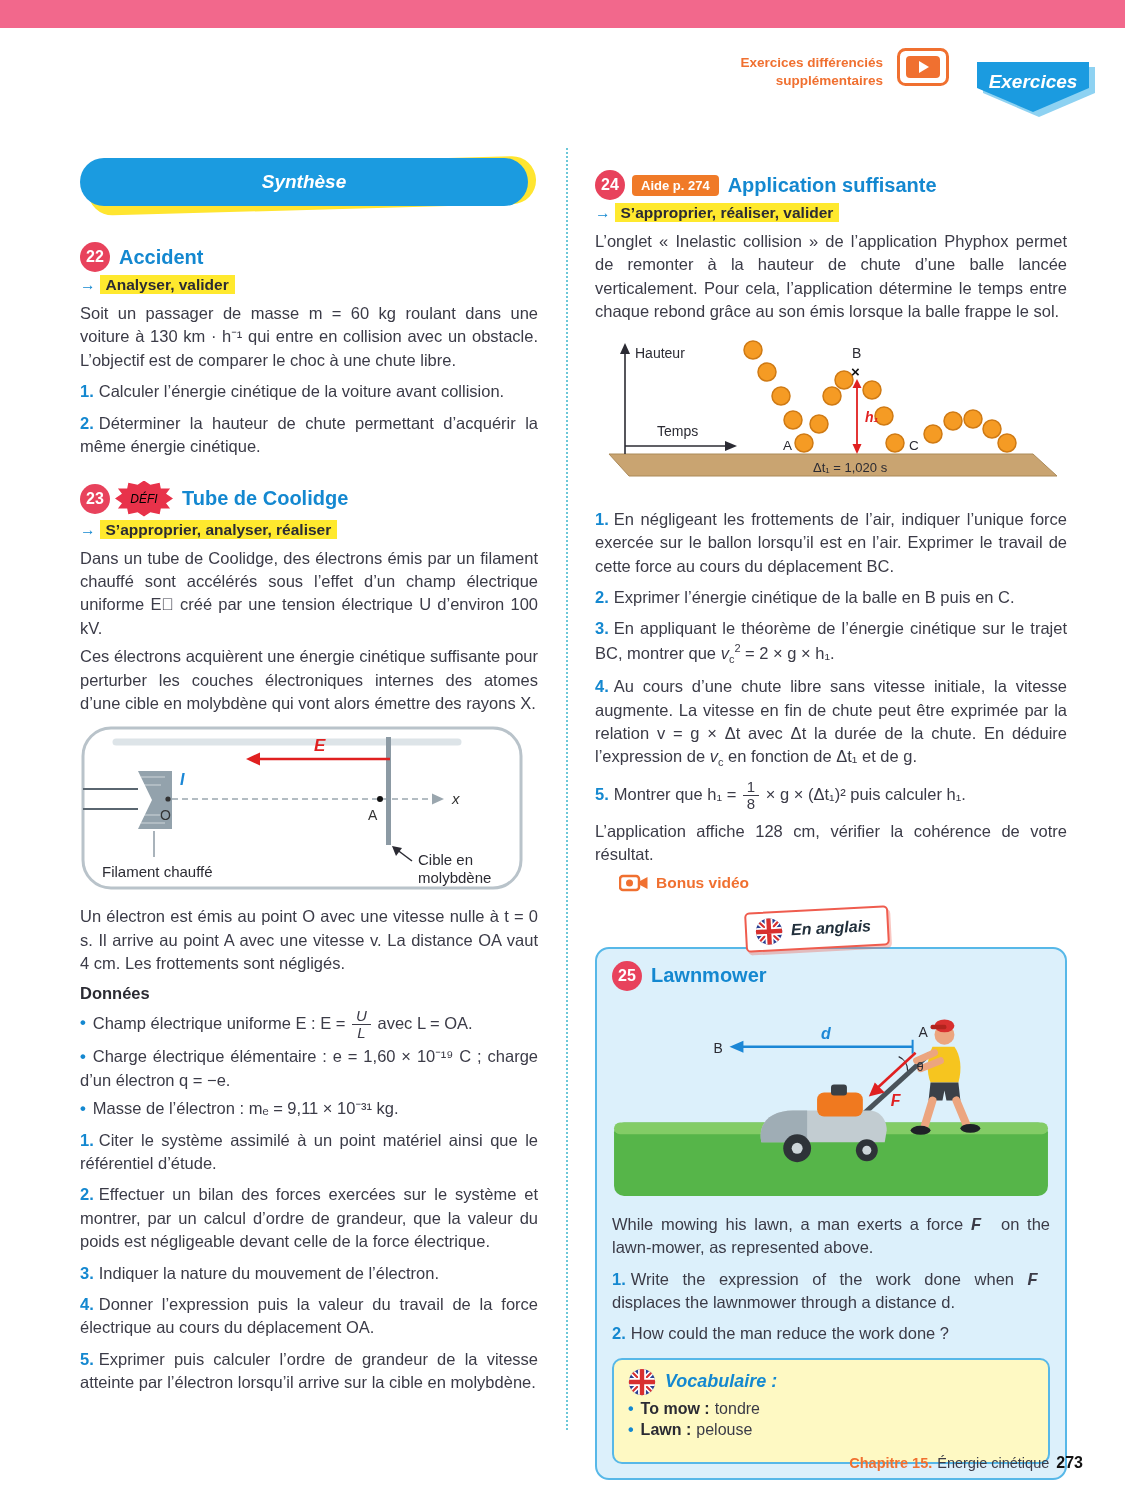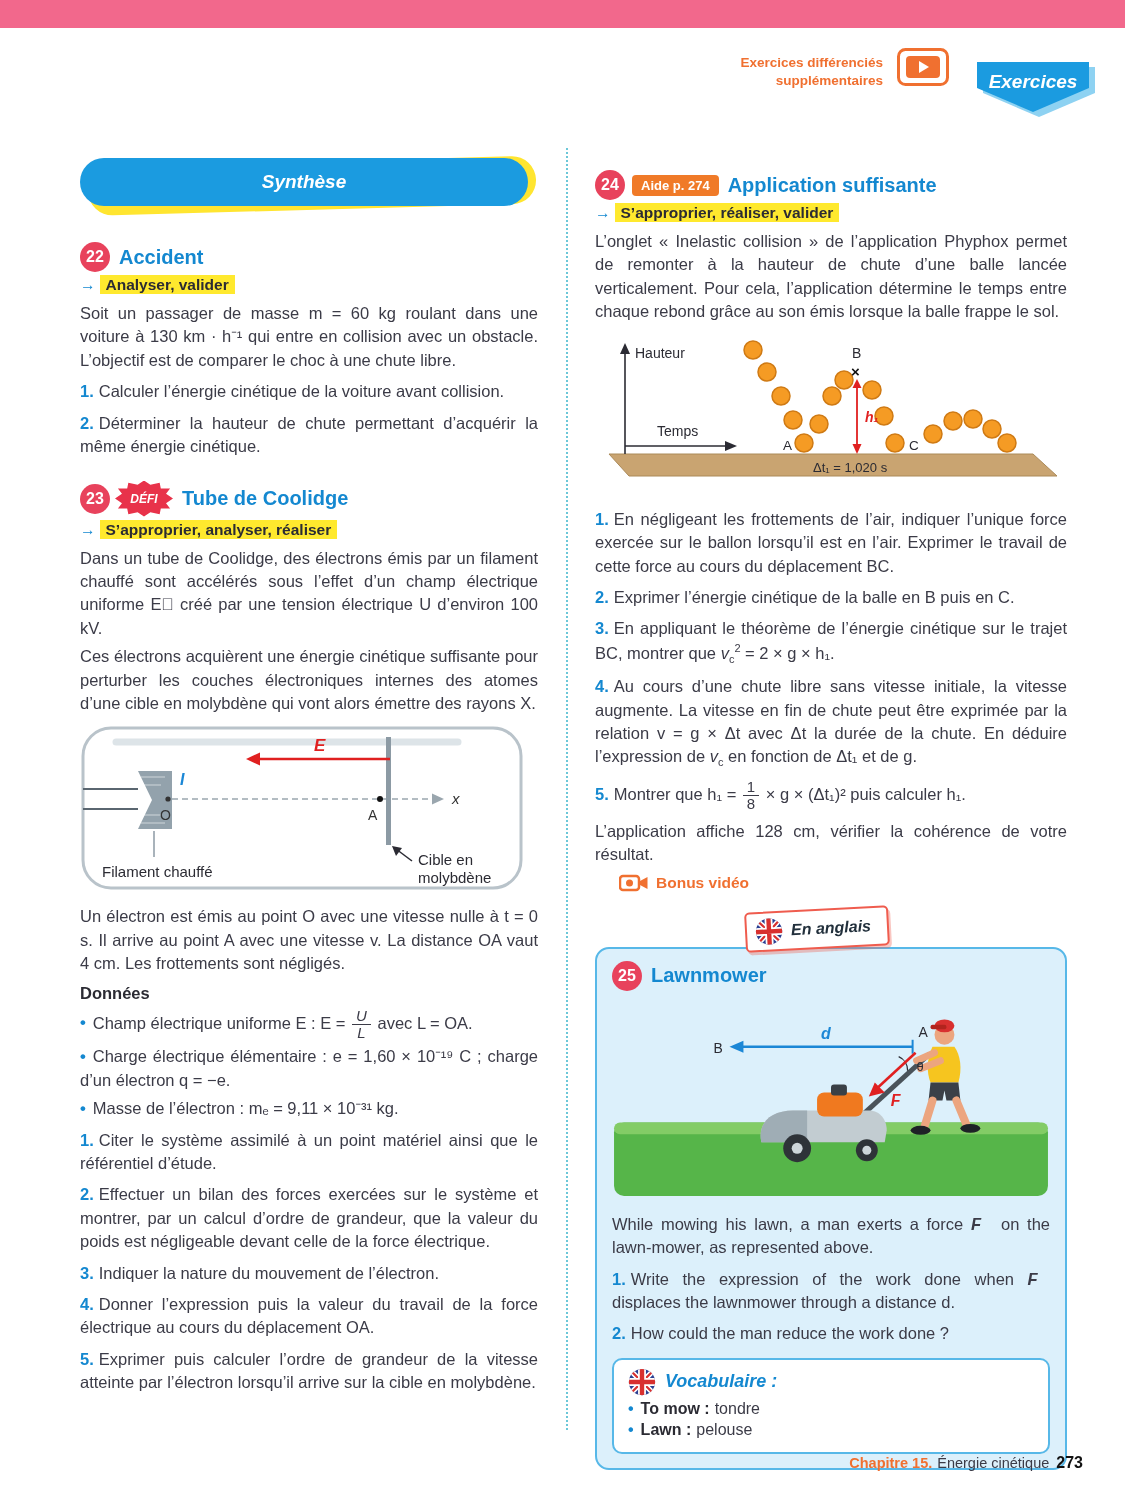--- a/index.html
+++ b/index.html
@@ -23,21 +23,21 @@
 
   
   .syn-wrap { position:relative; width:448px; height:48px; margin-bottom:36px; }
   .syn-shadow { position:absolute; inset:0; background:#ffe530; border-radius:26px; transform:rotate(-1.6deg) translate(8px,4px); }
   .syn-banner { position:absolute; inset:0; background:#1b9be0; border-radius:26px; color:#fff; font-weight:bold; font-style:italic; font-size:19px; display:flex; align-items:center; justify-content:center; }
 
   
   .exhead { display:flex; align-items:center; gap:9px; margin:22px 0 4px 0; }
   .num-circle { width:30px; height:30px; min-width:30px; border-radius:50%; background:#e8425c; color:#fff; font-weight:bold; font-size:16px; display:flex; align-items:center; justify-content:center; }
   .ex-title { color:#1488d0; font-weight:bold; font-size:20px; }
-  .defi { width:58px; height:36px; margin-left:-4px; background:#e8324a; color:#ffffff; font-weight:bold; font-style:italic; font-size:12px; display:flex; align-items:center; justify-content:center;
+  .defi { width:58px; height:36px; margin-left:-4px; background:#e8324a; color:#000000; font-weight:normal; font-style:italic; font-size:12px; display:flex; align-items:center; justify-content:center;
     clip-path:polygon(50% 0%,61% 12%,77% 6%,79% 22%,95% 22%,88% 37%,100% 50%,88% 63%,95% 78%,79% 78%,77% 94%,61% 88%,50% 100%,39% 88%,23% 94%,21% 78%,5% 78%,12% 63%,0% 50%,12% 37%,5% 22%,21% 22%,23% 6%,39% 12%); }
   .aide-badge { background:#f07a28; color:#fff; font-weight:bold; font-size:13px; border-radius:4px; padding:3px 9px; margin-left:-2px; }
   .skills { font-size:15.5px; margin:2px 0 8px 0; }
   .skills .arr { color:#1488d0; font-weight:bold; margin-right:4px; }
   .skills .hl { background:#ffe92e; color:#2b2b33; font-weight:bold; padding:1px 6px; }
 
   p.body { font-size:16.5px; line-height:1.42; text-align:justify; margin:5px 0; }
   p.q { font-size:16.5px; line-height:1.42; text-align:justify; margin:8px 0; }
   .qnum { color:#1488d0; font-weight:bold; margin-right:5px; }
   .bold-lbl { font-weight:bold; color:#2b2b33; font-size:16.5px; margin-top:8px; }
@@ -50,21 +50,21 @@
   .figure24 { margin:12px 0 6px 0; }
 
   .bonus { display:flex; align-items:center; gap:7px; color:#f07030; font-weight:bold; font-size:15.5px; margin-top:6px;margin-left:24px; }
   .bonus svg { width:30px; height:20px; }
 
   
   .en-anglais { position:relative; z-index:2; display:inline-flex; align-items:center; gap:8px; background:#fff; border:2px solid #ef5c4e; border-radius:5px; padding:4px 16px 4px 8px; transform:rotate(-3deg); margin:16px 0 -14px 150px; box-shadow:2px 3px 0 rgba(239,92,78,0.35); font-weight:bold; font-style:italic; font-size:16px; color:#22303c; }
   .flag { width:28px; height:28px; }
   .ex25-box { background:#dcf0fb; border:2px solid #57b8e8; border-radius:14px; padding:10px 15px 14px 15px; }
   .ex25-box .exhead { margin-top:2px; }
-  .vocab-box { background:#ffffff; border:2px solid #57b8e8; border-radius:10px; padding:8px 14px 10px 14px; margin-top:12px; }
+  .vocab-box { background:#fef9c3; border:2px solid #57b8e8; border-radius:10px; padding:8px 14px 20px 14px; margin-top:12px; }
   .vocab-title-row { display:flex; align-items:center; gap:9px; margin-bottom:4px; }
   .vocab-title { color:#1488d0; font-weight:bold; font-style:italic; font-size:18px; }
   .vocab-item { font-size:16px; margin:3px 0; }
   .vocab-term { font-weight:bold; color:#2b2b33; margin-right:5px; }
 
   .footer { position:absolute; right:42px; bottom:28px; font-size:14.5px; }
   .footer .chap { color:#f07030; font-weight:bold; }
   .footer .chap-title { color:#3b3b47; margin-left:5px; }
   .footer .pnum { color:#111; font-weight:bold; font-size:16px; margin-left:7px; }
 </style>

